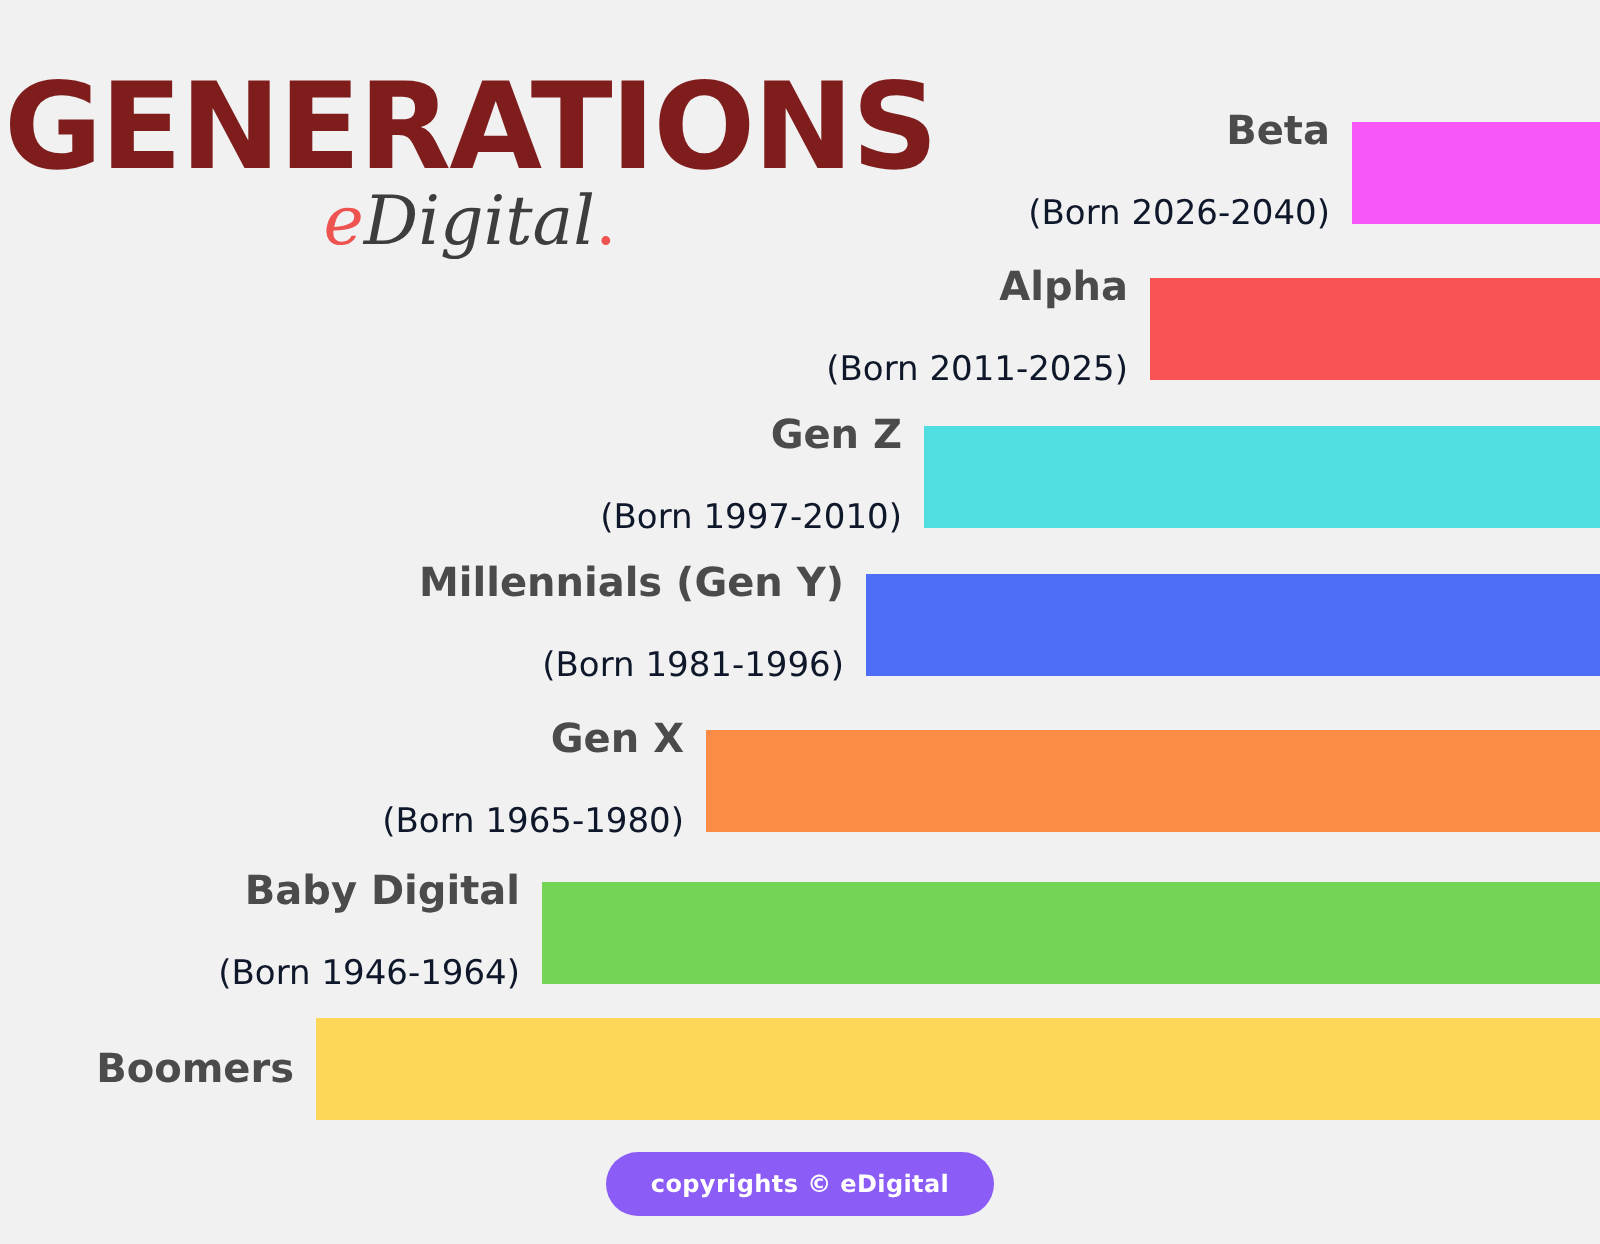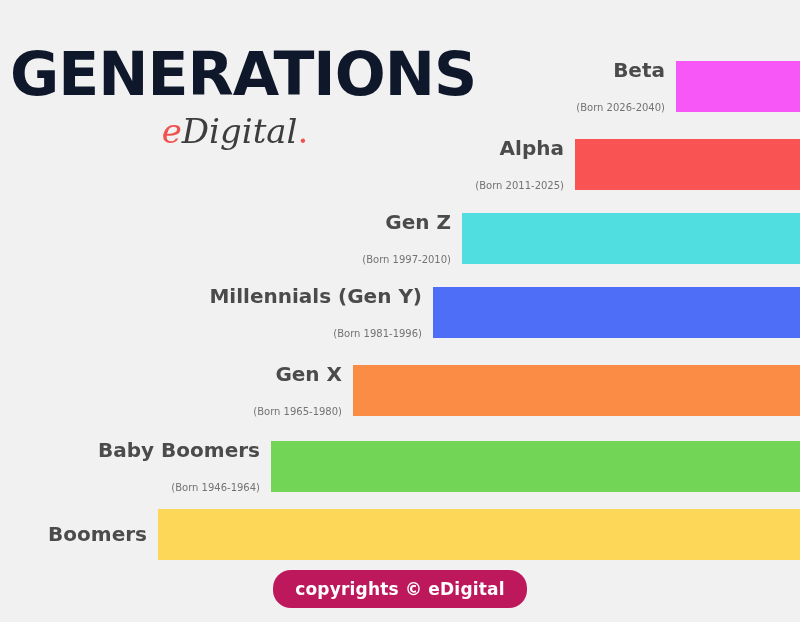--- a/index.html
+++ b/index.html
@@ -27,23 +27,23 @@
     left: 0;
     top: 34px;
     width: 470px;
     text-align: center;
   }
   .title {
     font-family: "DejaVu Sans", sans-serif;
     font-weight: bold;
     font-size: 60px;
     letter-spacing: -1px;
-    color: #0f172a;
+    color: #7f1d1d;
     line-height: 1.0;
-    margin: 10px;
+    margin: 0;
     white-space: nowrap;
   }
   .logo {
     margin-top: 0;
     font-family: "DejaVu Serif", serif;
     font-style: italic;
     font-size: 34px;
     color: #3d3d3d;
     line-height: 1;
     white-space: nowrap;
@@ -87,45 +87,45 @@
   }
   .gen-name {
     font-family: "DejaVu Sans", sans-serif;
     font-weight: bold;
     font-size: 20px;
     color: #4b4b4b;
     line-height: 1.15;
   }
   .gen-years {
     font-family: "DejaVu Sans", sans-serif;
-    font-size: 10px;
-    color: #737373;
+    font-size: 17px;
+    color: #0f172a;
     line-height: 1.3;
     margin-top: 19px;
   }
   .bar {
     height: 51px;
     width: 100%;
   }
 
   
   .footer {
     position: absolute;
     left: 0;
     right: 0;
     bottom: 14px;
     display: flex;
     justify-content: center;
   }
   .copyright-badge {
-    background: #be185d;
+    background: #8b5cf6;
     color: #ffffff;
     font-family: "DejaVu Sans", sans-serif;
     font-weight: bold;
-    font-size: 17px;
+    font-size: 12px;
     letter-spacing: 0.2px;
     padding: 9px 22px;
     border-radius: 18px;
     white-space: nowrap;
   }
 </style>
 </head>
 <body>
 
 <div id="infographic">
@@ -177,21 +177,21 @@
           <div class="labels">
             <div class="gen-name">Gen X</div>
             <div class="gen-years">(Born 1965-1980)</div>
           </div>
           <div class="bar" style="background: rgb(251, 140, 69);"></div>
         </div>
       </div>
       <div class="row" style="top: 441px;">
         <div class="row-inner" style="width: 529px;">
           <div class="labels">
-            <div class="gen-name">Baby Boomers</div>
+            <div class="gen-name">Baby Digital</div>
             <div class="gen-years">(Born 1946-1964)</div>
           </div>
           <div class="bar" style="background: rgb(115, 213, 86);"></div>
         </div>
       </div>
       <div class="row" style="top: 509px;">
         <div class="row-inner" style="width: 642px;">
           <div class="labels">
             <div class="gen-name">Boomers</div>
           </div>

